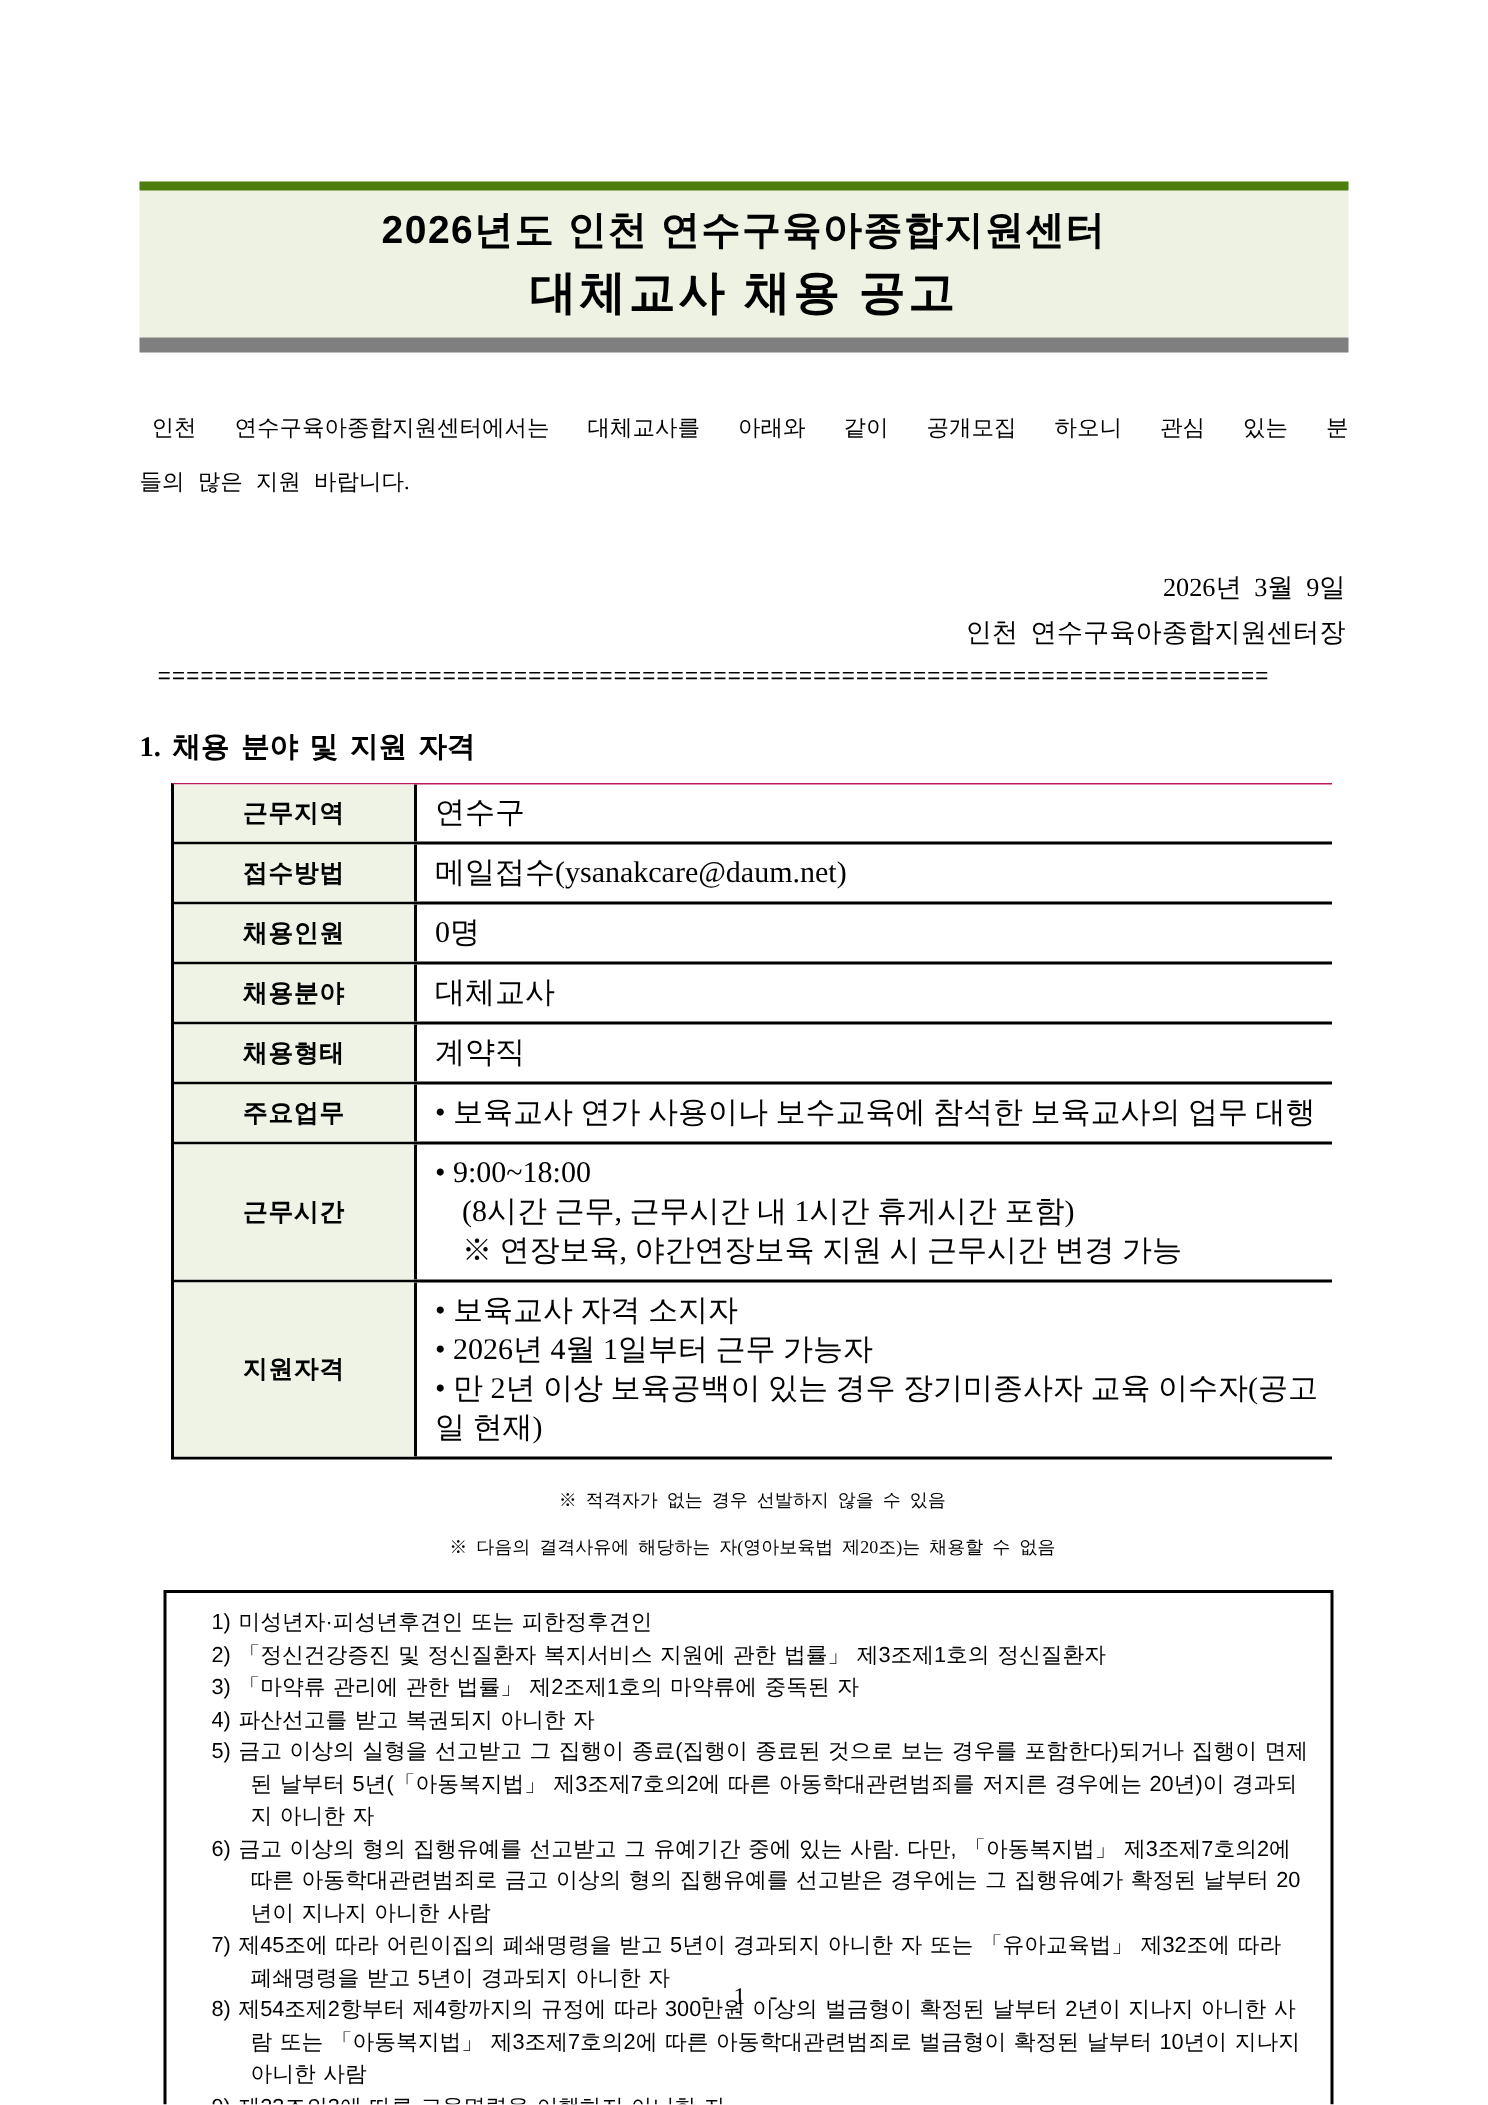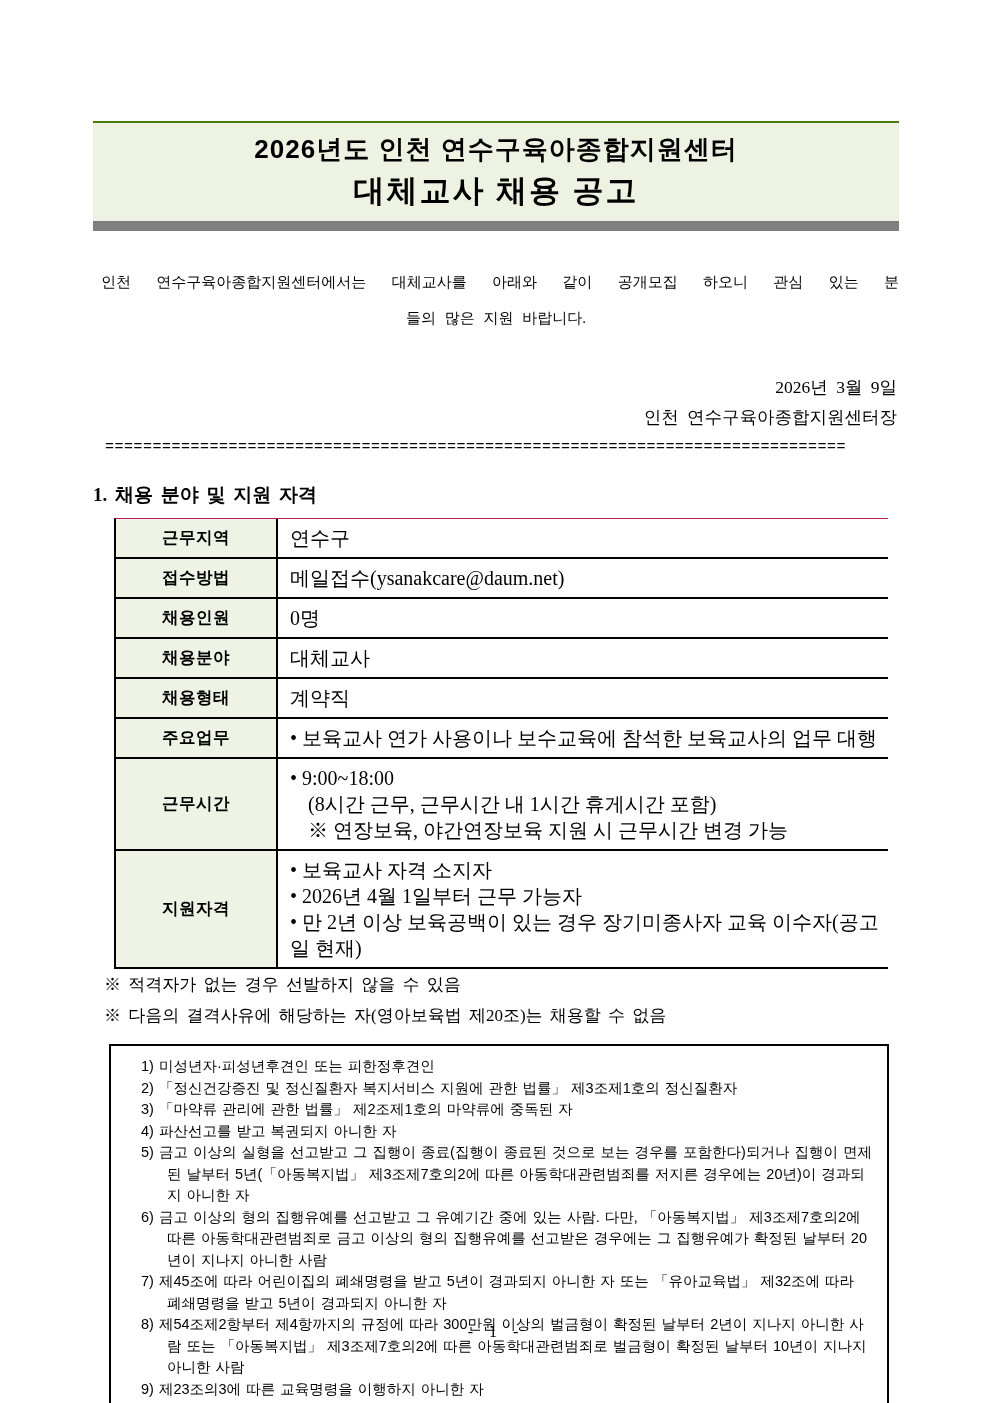--- a/index.html
+++ b/index.html
@@ -10,21 +10,21 @@
     width: 992px;
     height: 1403px;
     margin: 0 auto;
     background: #fff;
     padding: 121px 93px 0 93px;
     overflow: hidden;
   }
 
   
   .title-banner {
-    border-top: 2px solid #4d7c0f;
+    border-top: 6px solid #4d7c0f;
     background: #edf2e2;
     text-align: center;
     padding: 6px 0 8px 0;
   }
   .title-line1 {
     font-family: "Liberation Sans", "DejaVu Sans", sans-serif;
     font-weight: bold;
     font-size: 26px;
     line-height: 40px;
     letter-spacing: 1px;
@@ -34,21 +34,21 @@
     font-weight: bold;
     font-size: 31px;
     line-height: 44px;
     letter-spacing: 2px;
   }
   .title-underbar { height: 10px; background: #7f7f7f; }
 
   
   .intro { margin-top: 33px; font-size: 15px; line-height: 36px; }
   .intro .jline { text-align: justify; text-align-last: justify; word-spacing: 4px; padding-left: 8px; }
-  .intro .nline { text-align: center; word-spacing: 5px; }
+  .intro .nline { text-align: left; word-spacing: 5px; }
 
   
   .date-line { margin-top: 36px; text-align: right; font-size: 17.5px; line-height: 30px; word-spacing: 4px; padding-right: 2px; }
   .sign-line { text-align: right; font-size: 17.5px; line-height: 30px; word-spacing: 4px; padding-right: 2px; }
 
   
   .divider {
     margin-top: 6px;
     font-family: "Liberation Mono", "DejaVu Sans Mono", monospace;
     font-size: 15px;
@@ -88,21 +88,21 @@
     justify-content: center;
     font-size: 20px;
     line-height: 26px;
   }
   .t-row.h38 { min-height: 38px; }
   .t-row.h78 { min-height: 78px; }
   .t-row.h80 { min-height: 80px; }
   .t-value .cont { padding-left: 18px; }
 
   
-  .notes { padding-left: 11px; font-size: 17px; }
+  .notes { margin-top: 12px; padding-left: 11px; font-size: 12px; text-align: center; }
   .notes .note-line { line-height: 31px; word-spacing: 3px; }
 
   
   .law-box {
     margin: 13px 10px 0 16px;
     border: 2px solid #000;
     padding: 10px 14px 14px 16px;
     font-family: "Liberation Sans", "DejaVu Sans", sans-serif;
   }
   .law-title { font-weight: bold; font-size: 17.5px; line-height: 26px; margin-bottom: 2px; }

